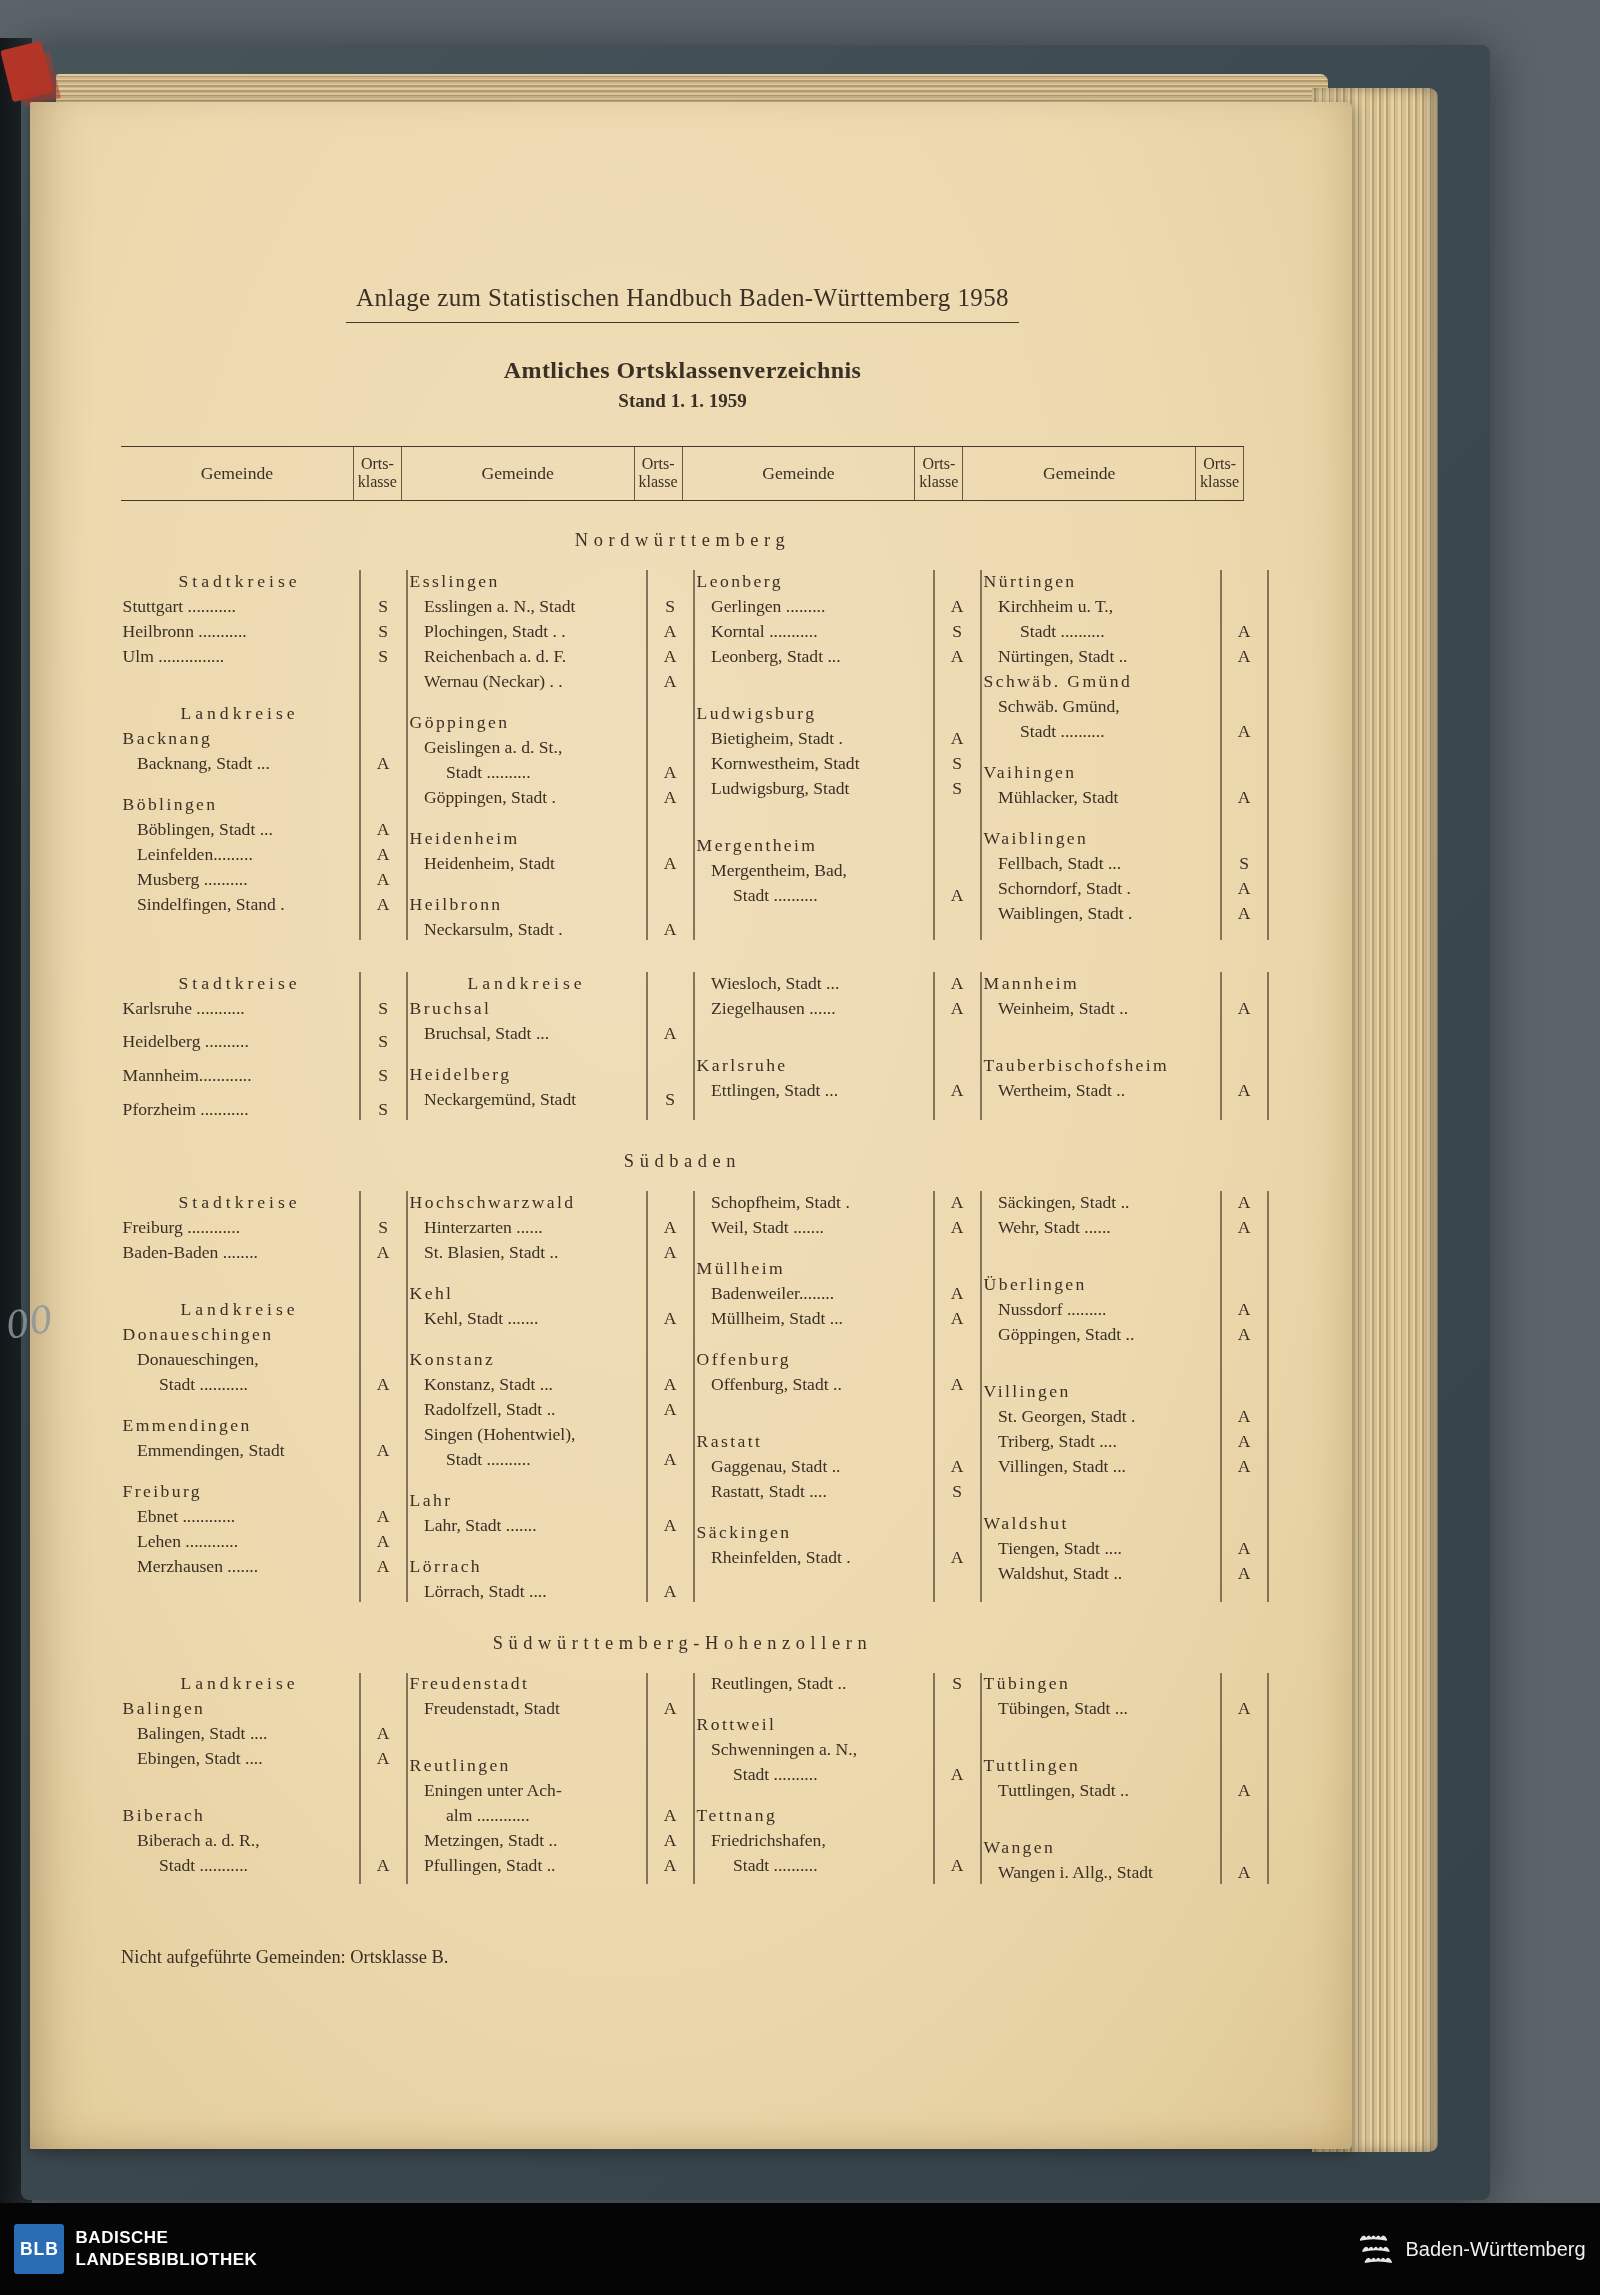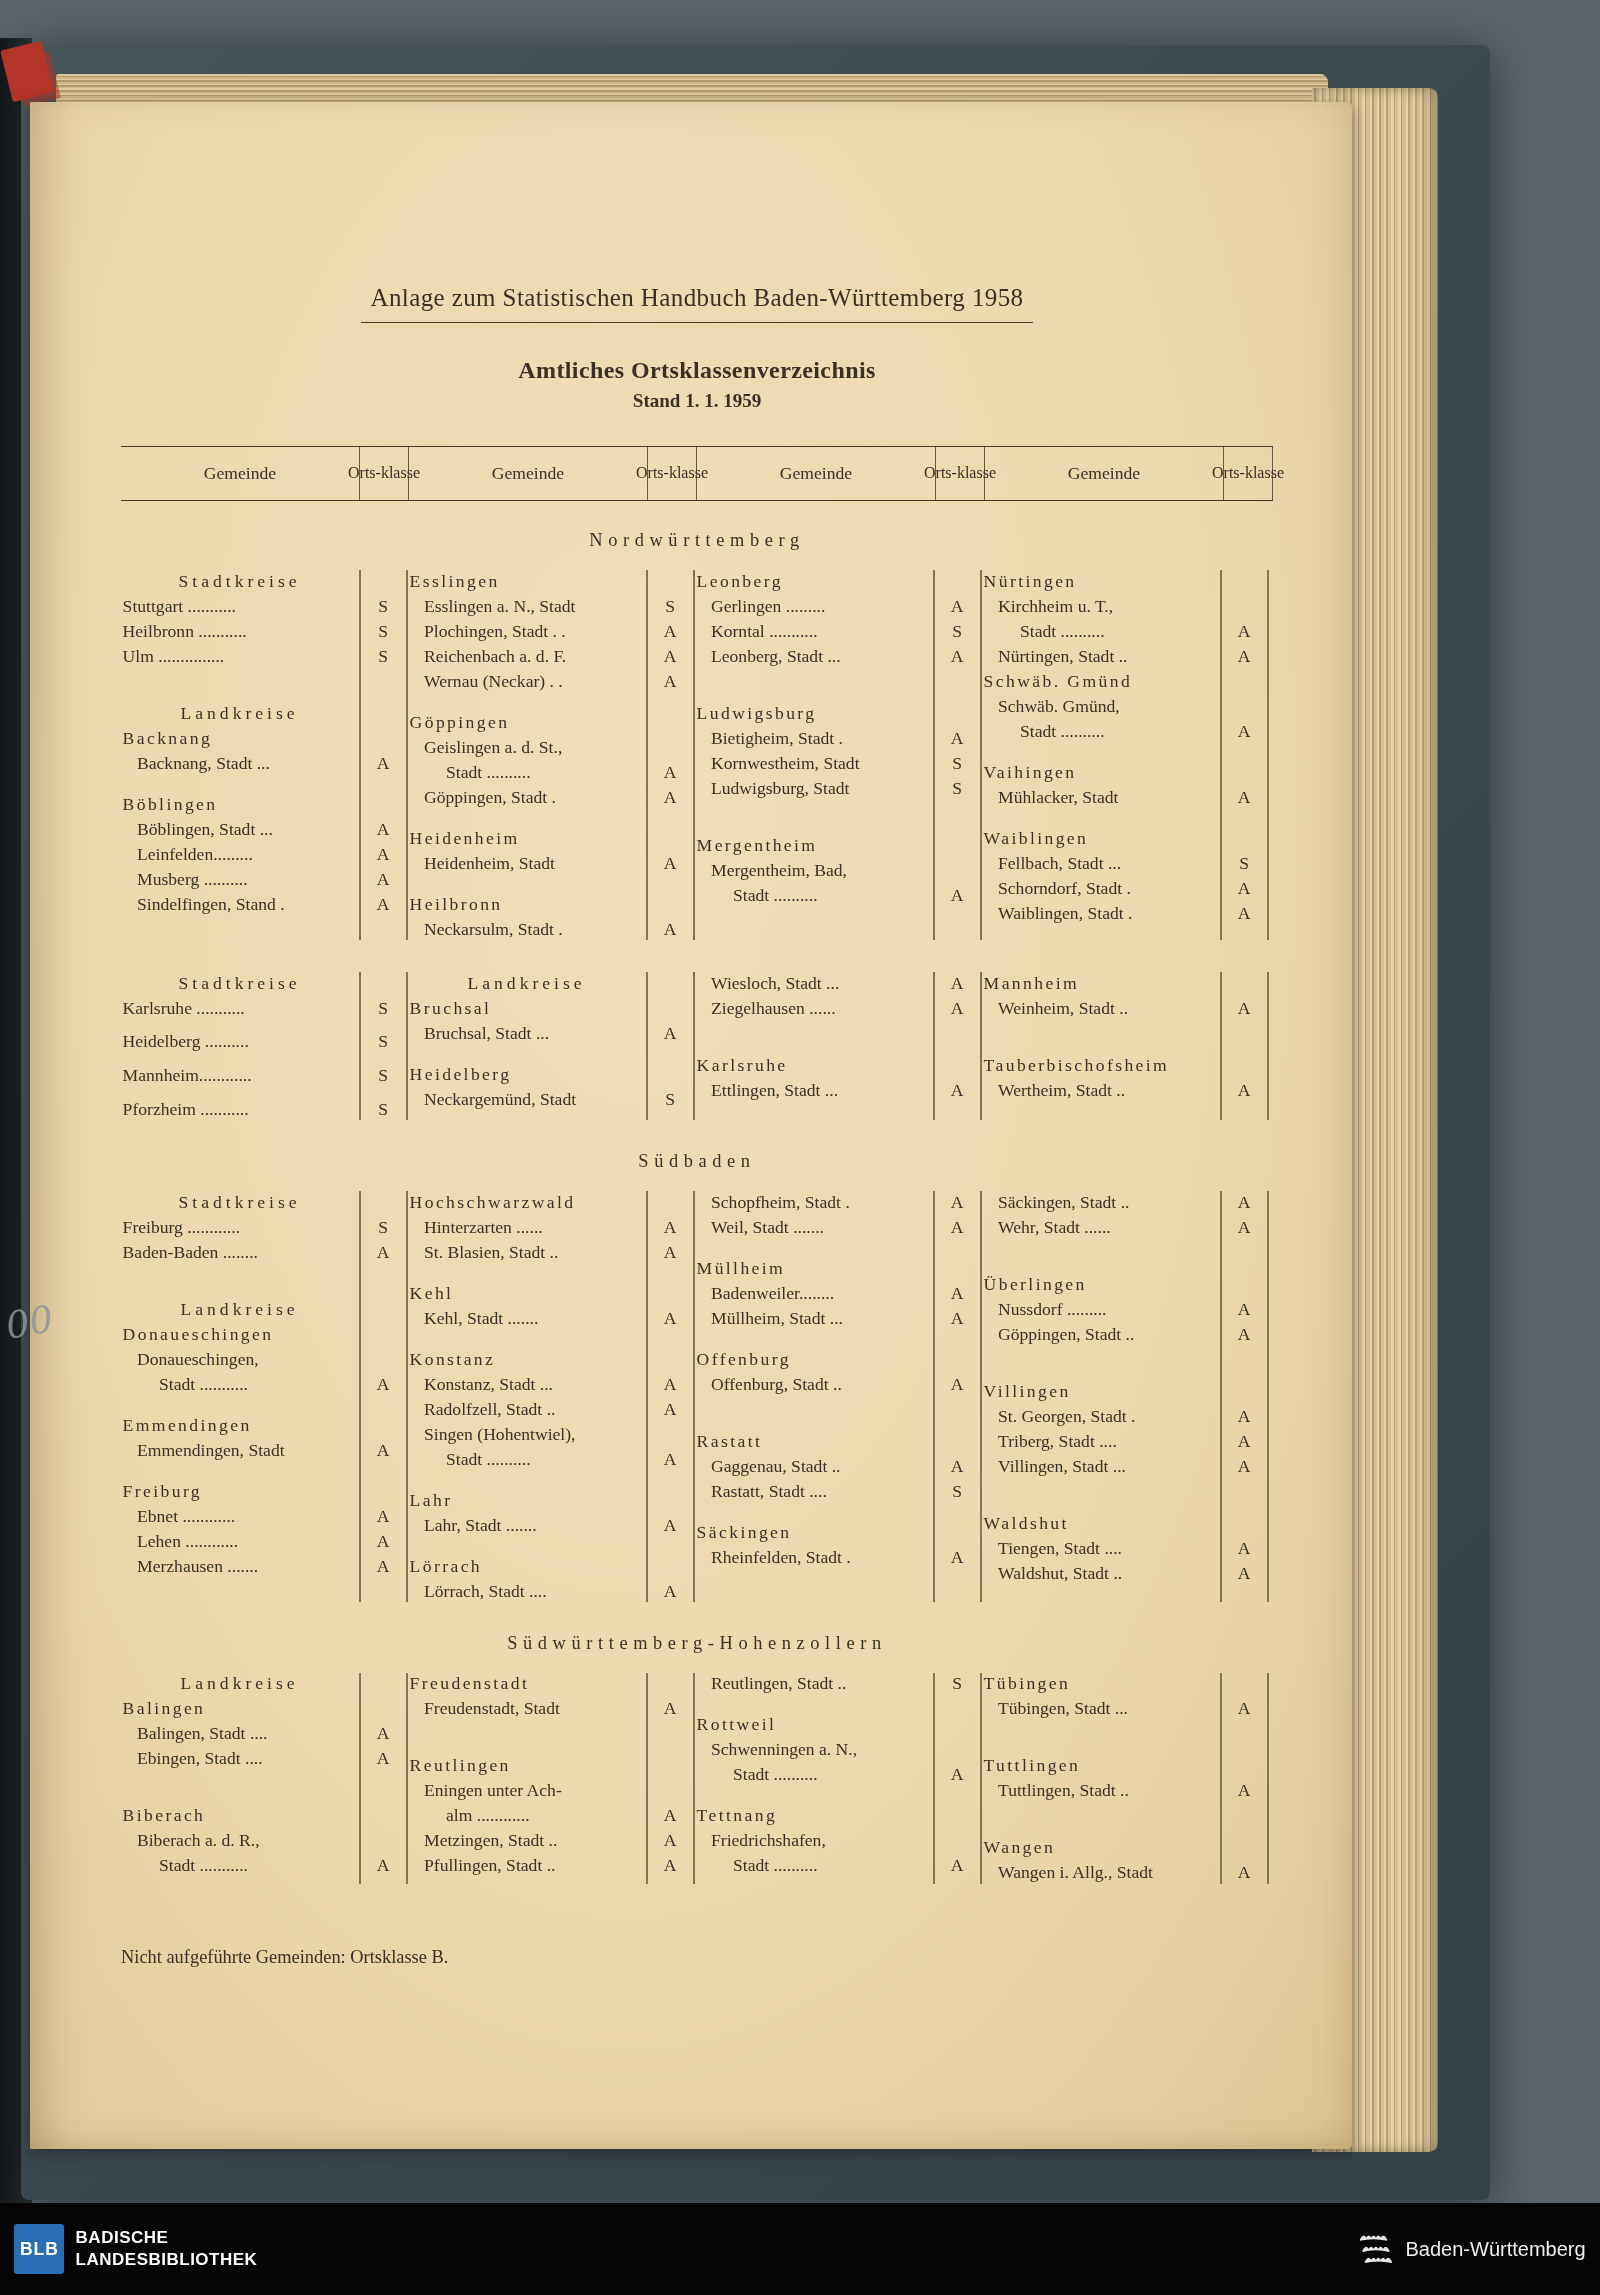--- a/index.html
+++ b/index.html
@@ -25,31 +25,31 @@
     box-shadow:8px 9.6px 0 -2.4px rgba(178,53,39,.55);}
   .page{position:absolute;left:30px;top:102px;width:1322px;height:2047px;
     background:radial-gradient(ellipse at 45% 35%, #f0debb 0%, #ecd9ae 55%, #e4cf9f 85%, #dcc591 100%);
     box-shadow:inset 32px 0 48px -24px rgba(91,64,30,.35),
                inset -24px -16px 40px -20px rgba(120,90,45,.25),
                1.6px 3.2px 14.4px rgba(0,0,0,.35);
     border-radius:1.6px 4.8px 4.8px 1.6px;color:#3a3025;}
   .handwritten-note{position:absolute;left:-24px;top:1199px;font-size:37px;font-style:italic;
     color:#8d969b;transform:rotate(-10deg);opacity:.85;font-family:"DejaVu Serif",serif;}
   
-  .content{padding-left:91px;padding-right:79px;}
+  .content{padding-left:91px;padding-right:108px;}
   .doc-header-title{padding-top:182px;text-align:center;font-size:25px;letter-spacing:0.4px;}
   .doc-header-title span{display:inline-block;border-bottom:1.6px solid #45382a;padding:0 9.6px 9.6px;}
   .doc-title{margin-top:34px;text-align:center;font-size:24px;font-weight:bold;letter-spacing:0.4px;}
   .doc-stand{margin-top:6.4px;text-align:center;font-size:19px;font-weight:bold;}
   .orts-table{margin-top:34px;}
   .thead{display:flex;border-top:1.6px solid #45382a;border-bottom:1.6px solid #45382a;}
   .th{height:53px;display:flex;align-items:center;justify-content:center;font-size:17.6px;}
   .th-g{width:238px;}
   .th-k{width:50px;box-sizing:border-box;border-left:1.6px solid #6a5a43;border-right:1.6px solid #6a5a43;
-    flex-direction:row;line-height:18.4px;font-size:16px;}
+    flex-direction:column;line-height:18.4px;font-size:16px;}
   .section{margin-top:29px;}
   .section-title{text-align:center;font-size:18.4px;letter-spacing:5.6px;margin-bottom:17.6px;}
   .section-columns{display:flex;align-items:stretch;}
   .group{width:287px;position:relative;}
   .row{display:flex;height:25px;line-height:25px;font-size:17.6px;}
   .row.gap{height:16px;}
   .row.tgap{height:8.8px;}
   .t{width:238px;white-space:nowrap;overflow:hidden;box-sizing:border-box;}
   .t.item,.t.wrap{padding-left:16px;}
   .t.cont{padding-left:38px;}

